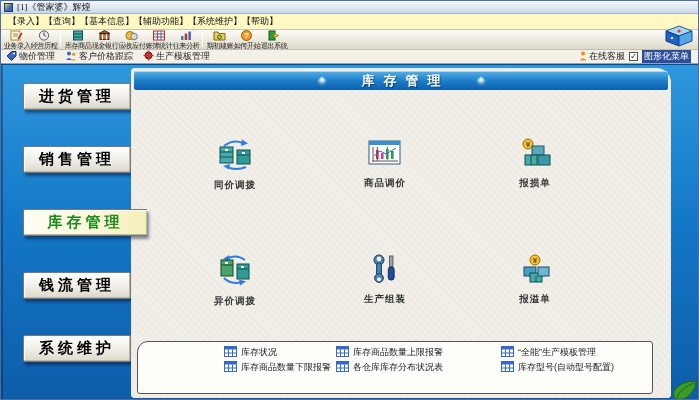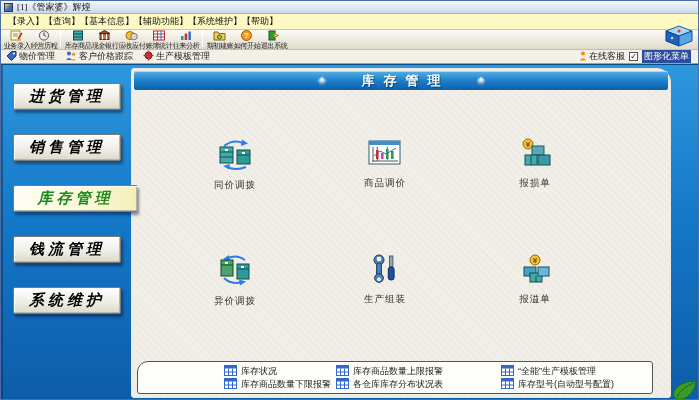--- a/index.html
+++ b/index.html
@@ -43,45 +43,45 @@
     border-top:1px solid #0a4a86; }
 
   
   .sidebar { position:absolute; left:0; top:0; bottom:0; width:130px; padding-top:4px;
     box-shadow:inset 2px 0 0 rgba(6,40,80,.45); }
   .logo { padding:2px 8px 0 10px; height:50px; }
   .logo1 { font-size:21px; font-weight:bold; letter-spacing:2px; color:#2fa32f;
     text-shadow:1px 1px 0 #ffe14d,-1px -1px 0 #ffe14d,1px -1px 0 #ffe14d,-1px 1px 0 #ffe14d,2px 2px 2px rgba(0,0,0,.45); }
   .logo2 { text-align:right; font-style:italic; font-weight:bold; font-size:15px; color:#fff;
     letter-spacing:1px; margin-right:12px; text-shadow:1px 1px 0 #143a66,2px 2px 2px rgba(0,0,0,.5); }
-  .side-btns { display:flex; flex-direction:column; gap:24px; margin-top:14px; padding-left:12px; align-items:flex-start;font-style:italic; }
+  .side-btns { display:flex; flex-direction:column; gap:36px; margin-top:14px; padding-left:22px; align-items:flex-start; }
   .side-btn { width:108px; height:27px; display:flex; align-items:center; justify-content:center;
     font-size:15px; font-weight:bold; letter-spacing:4px; color:#000; cursor:pointer;
     background:linear-gradient(180deg,#ffffff 0%,#efeee6 55%,#dcd9cc 100%);
     border:1px solid #7a7a72; border-radius:2px;
     box-shadow:2px 3px 3px rgba(0,10,40,.45), inset 1px 1px 0 #fff, inset -1px -1px 0 #b9b5a8; }
   .side-btn.active { width:124px; color:#1e8a1e; border-radius:2px 0 0 2px; border-right:none;
     background:linear-gradient(90deg,#fffef4 0%,#fbf8d8 60%,#f4efb8 100%); z-index:3; }
 
   
   .content-card { position:absolute; left:130px; top:3px; right:27px; bottom:7px;
     background:#f1efe8; border-radius:3px 14px 3px 3px; border:1px solid #e9e9e4;
     background-image:repeating-linear-gradient(45deg, rgba(120,110,90,.035) 0 2px, transparent 2px 5px); }
   .header-bar { height:19px; margin:2px 2px 0 2px; border-radius:2px; display:flex; align-items:center; justify-content:center; gap:28px;
     background:linear-gradient(180deg,#55b0e8 0%,#1a7cc6 55%,#0d5fae 100%); box-shadow:inset 0 1px 0 rgba(255,255,255,.5); }
   .header-title { font-size:13px; font-weight:bold; color:#fff; letter-spacing:9px; text-indent:9px; text-shadow:1px 1px 1px rgba(0,0,0,.4); }
   .orn { width:6px; height:6px; transform:rotate(45deg); border-radius:1px;
     background:radial-gradient(circle at 30% 30%, #ffffff, #a8d6f2 45%, #1a5a9a); box-shadow:0 0 2px rgba(255,255,255,.8); }
 
   .icons-grid { display:grid; grid-template-columns:repeat(3,150px); row-gap:62px; padding:48px 0 0 28px; }
   .icon-cell { display:flex; flex-direction:column; align-items:center; gap:5px; width:150px; cursor:pointer; }
-  .icon-label { font-size:9.5px; color:#333; letter-spacing:1px; white-space:nowrap; }
-
-  
-  .links-panel { position:absolute; left:5px; right:17px; bottom:3px; height:33px;
+  .icon-label { font-size:9.5px; color:#333; letter-spacing:1px; white-space:nowrap;font-weight:bold; }
+
+  
+  .links-panel { position:absolute; left:5px; right:17px; bottom:3px; height:53px;
     background:#fdfdfa; border:1px solid #555; border-radius:11px 3px 3px 3px;
     display:grid; grid-template-columns:112px 165px auto; grid-template-rows:1fr 1fr;
     align-items:center; padding:3px 4px 18px 86px; }
   .rpt-link { display:flex; align-items:center; gap:4px; font-size:9px; color:#222; white-space:nowrap; cursor:pointer; }
   .rpt-link svg { flex:0 0 auto; }
 
   .leaf { position:absolute; right:0; bottom:0; z-index:4; }
 </style>
 </head>
 <body>

